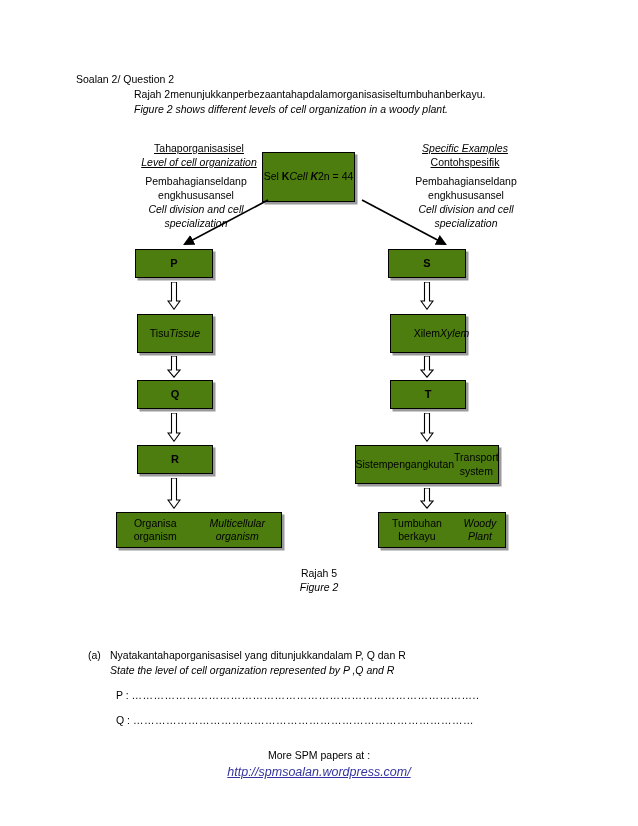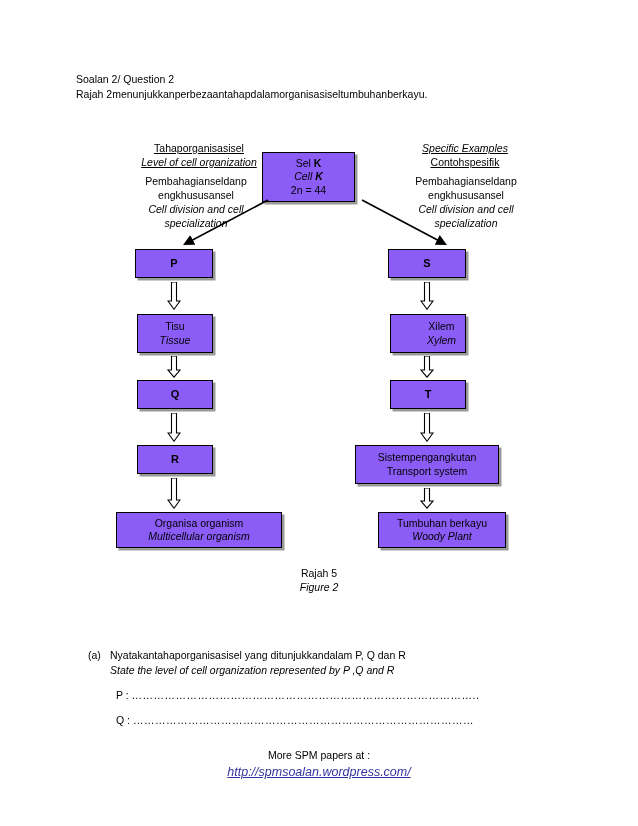--- a/index.html
+++ b/index.html
@@ -14,21 +14,21 @@
     font-family: "Liberation Sans", sans-serif;
     color: #000000;
     overflow: hidden;
   }
 
   .abs { position: absolute; }
 
   
   #header { left: 76px; top: 72px; width: 500px; }
   .hdr-line { font-size: 10.5px; line-height: 15px; white-space: nowrap; }
-  .hdr-indent { }
+  .hdr-indent { margin-left: 58px; }
   .ital { font-style: italic; }
 
   
   .col-caption {
     text-align: center;
     font-size: 10.5px;
     line-height: 14px;
   }
   .col-caption .u { text-decoration: underline; }
   #caption-left  { left: 104px; top: 141px; width: 190px; }
@@ -40,24 +40,24 @@
     line-height: 14px;
   }
   #sub-left  { left: 96px; top: 174px; width: 200px; }
   #sub-right { left: 366px; top: 174px; width: 200px; }
 
   
   .node {
     position: absolute;
     box-sizing: border-box;
     border: 1.4px solid #000;
-    background: #8b5cf6;
+    background: #4d7c0f;
     box-shadow: 2.5px 2.5px 0 0 #9a9a9a;
     display: flex;
-    flex-direction: column;
+    flex-direction: row;
     align-items: center;
     justify-content: center;
     text-align: center;
     font-size: 10.5px;
     line-height: 13.5px;
   }
   .node .l1 { display: block; }
   .node .l2 { display: block; font-style: italic; }
   .node .l3 { display: block; }
   .node.letter { font-weight: bold; font-size: 11px; }
@@ -131,20 +131,21 @@
     text-decoration: underline;
     display: inline-block;
   }
 </style>
 </head>
 <body>
 
 <div class="abs" id="header">
   <div class="hdr-line">Soalan 2/ Question 2</div>
   <div class="hdr-line hdr-indent">Rajah  2menunjukkanperbezaantahapdalamorganisasiseltumbuhanberkayu.</div>
+  <div class="hdr-line hdr-indent ital">Figure  2 shows different levels of cell organization in a woody plant.</div>
 </div>
 
 <div class="abs col-caption" id="caption-left">
   <div class="u">Tahaporganisasisel</div>
   <div class="u ital">Level of cell organization</div>
 </div>
 
 <div class="abs col-caption" id="caption-right">
   <div class="u ital">Specific Examples</div>
   <div class="u">Contohspesifik</div>

